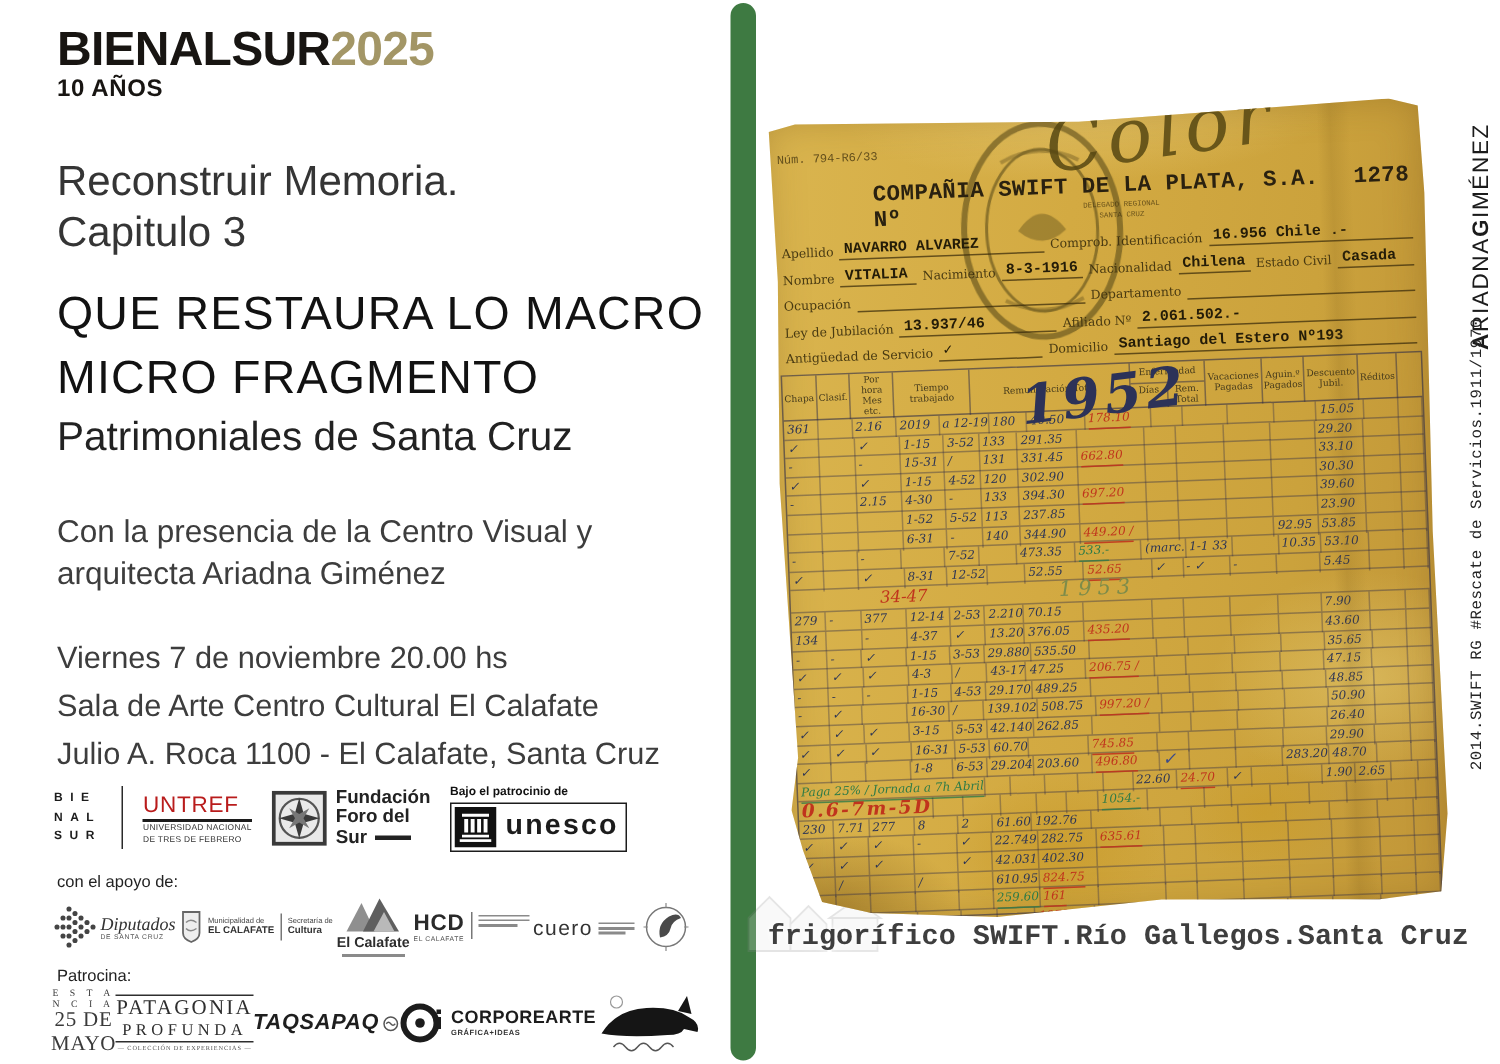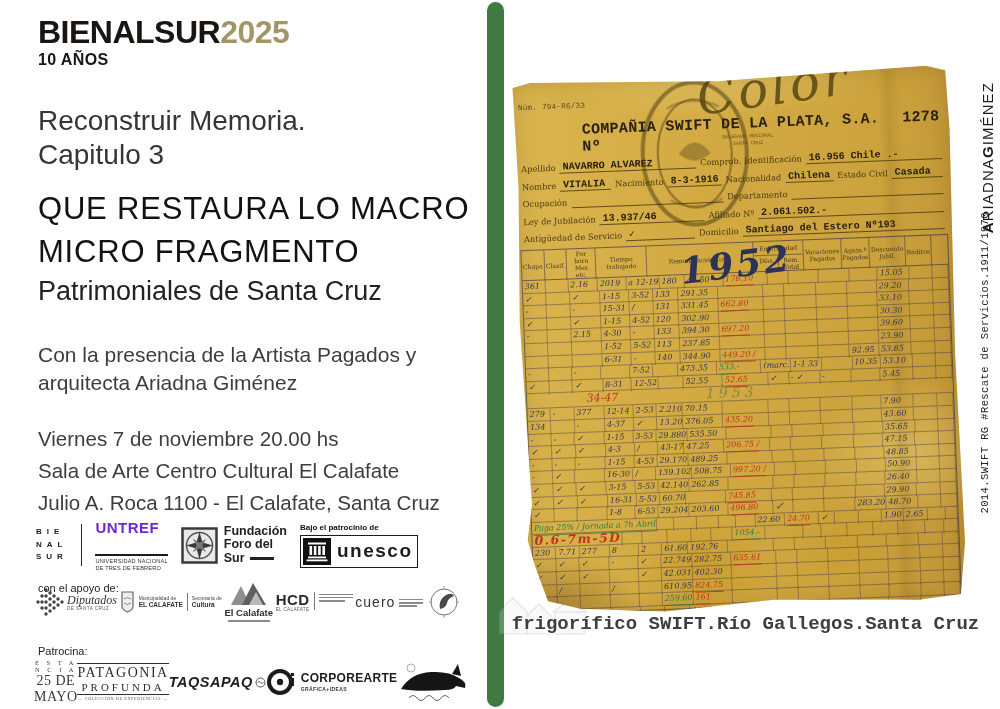--- a/index.html
+++ b/index.html
@@ -16,33 +16,33 @@
   .title{position:absolute;left:38px;top:104px;font-size:28px;color:#353535;line-height:1.2;}
   .headline{position:absolute;left:38px;top:188px;font-size:31px;color:#121212;line-height:1.38;letter-spacing:.8px;}
   .subheadline{position:absolute;left:38px;top:276px;font-size:27px;color:#222;}
   .presence{position:absolute;left:38px;top:341px;font-size:21px;color:#3d3d3d;line-height:1.32;}
   .event{position:absolute;left:38px;top:423px;font-size:20.5px;color:#3d3d3d;line-height:1.55;}
 
   
   .logos1{position:absolute;left:36px;top:518px;width:424px;height:54px;display:flex;align-items:center;gap:13px;}
   .lg-bsur{display:flex;flex-direction:column;font-size:8px;font-weight:bold;letter-spacing:5px;line-height:1.6;color:#1c1c1c;}
   .vdiv{width:1.5px;height:42px;background:#2a2a2a;}
-  .untref-name{font-size:15px;font-weight:bold;color:#6d28d9;border-bottom:2.5px solid #1c1c1c;padding-bottom:18px;letter-spacing:.5px;}
+  .untref-name{font-size:15px;font-weight:normal;color:#b91c1c;border-bottom:2.5px solid #1c1c1c;padding-bottom:1px;letter-spacing:.5px;}
   .untref-sub{font-size:5.6px;color:#333;margin-top:1.5px;letter-spacing:.2px;}
   .lg-foro{display:flex;align-items:center;gap:6px;}
   .foro-text{font-size:12.5px;font-weight:bold;color:#222;line-height:1.08;}
   .foro-dash{display:inline-block;width:24px;height:3px;background:#222;margin-left:5px;vertical-align:middle;}
   .lg-unesco{display:flex;flex-direction:column;gap:3px;}
   .unesco-label{font-size:8px;font-weight:bold;color:#111;}
   .unesco-box{display:flex;align-items:center;border:1.5px solid #1c1c1c;background:#fff;padding:2px;gap:6px;width:118px;height:33px;}
   .unesco-name{font-size:19px;font-weight:bold;color:#1c1c1c;letter-spacing:1.5px;}
 
   
   .apoyo-label{position:absolute;left:38px;top:582px;font-size:11px;color:#222;}
-  .logos2{position:absolute;left:34px;top:580px;width:428px;height:44px;display:flex;align-items:center;justify-content:space-between;}
+  .logos2{position:absolute;left:34px;top:596px;width:428px;height:44px;display:flex;align-items:center;justify-content:space-between;}
   .lg-dip{display:flex;align-items:center;gap:3px;}
   .dip-name{font-family:"Liberation Serif",serif;font-style:italic;font-size:12px;color:#333;line-height:1;}
   .dip-sub{font-size:4.5px;color:#555;letter-spacing:.5px;}
   .lg-muni{display:flex;align-items:center;gap:4px;}
   .muni-txt{font-size:5px;color:#444;line-height:1.25;}
   .muni-bold{font-size:6.5px;font-weight:bold;color:#333;}
   .minidiv{width:1px;height:18px;background:#777;}
   .lg-cal{display:flex;flex-direction:column;align-items:center;}
   .cal-name{font-size:9.5px;font-weight:bold;color:#2d2d2d;margin-top:1px;}
   .graybar{background:#8a8a8a;height:1.6px;margin-top:1.6px;}
@@ -160,21 +160,21 @@
   </div>
 
   <div class="headline">
     <div>QUE RESTAURA LO MACRO</div>
     <div>MICRO FRAGMENTO</div>
   </div>
 
   <div class="subheadline">Patrimoniales de Santa Cruz</div>
 
   <div class="presence">
-    <div>Con la presencia de la Artista Pagados y</div>
+    <div>Con la presencia de la Centro Visual y</div>
     <div>arquitecta Ariadna Giménez</div>
   </div>
 
   <div class="event">
     <div>Viernes 7 de noviembre 20.00 hs</div>
     <div>Sala de Arte Centro Cultural El Calafate</div>
     <div>Julio A. Roca 1100 - El Calafate, Santa Cruz</div>
   </div>
 
   <div class="logos1">

